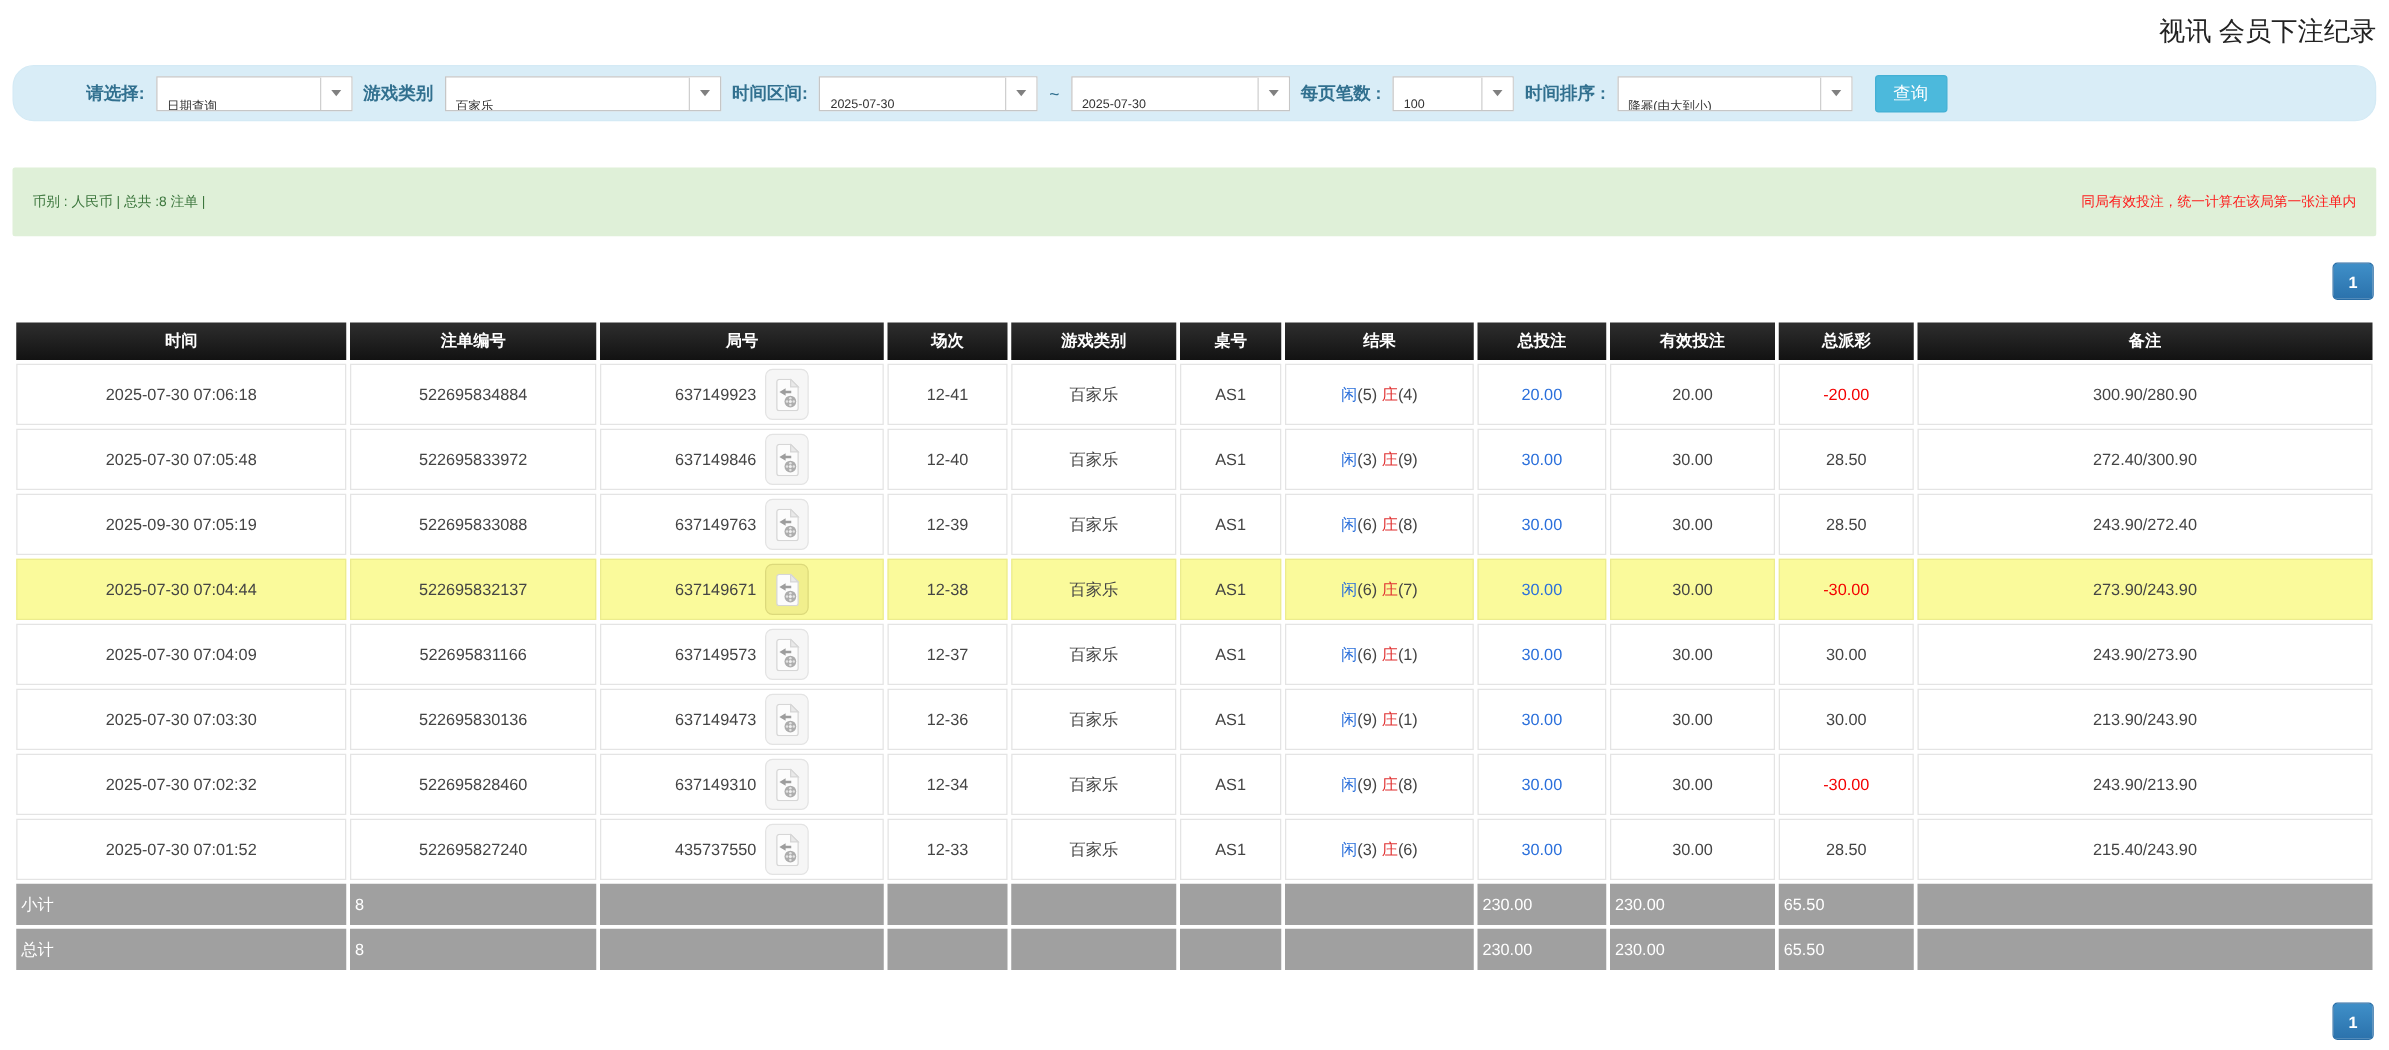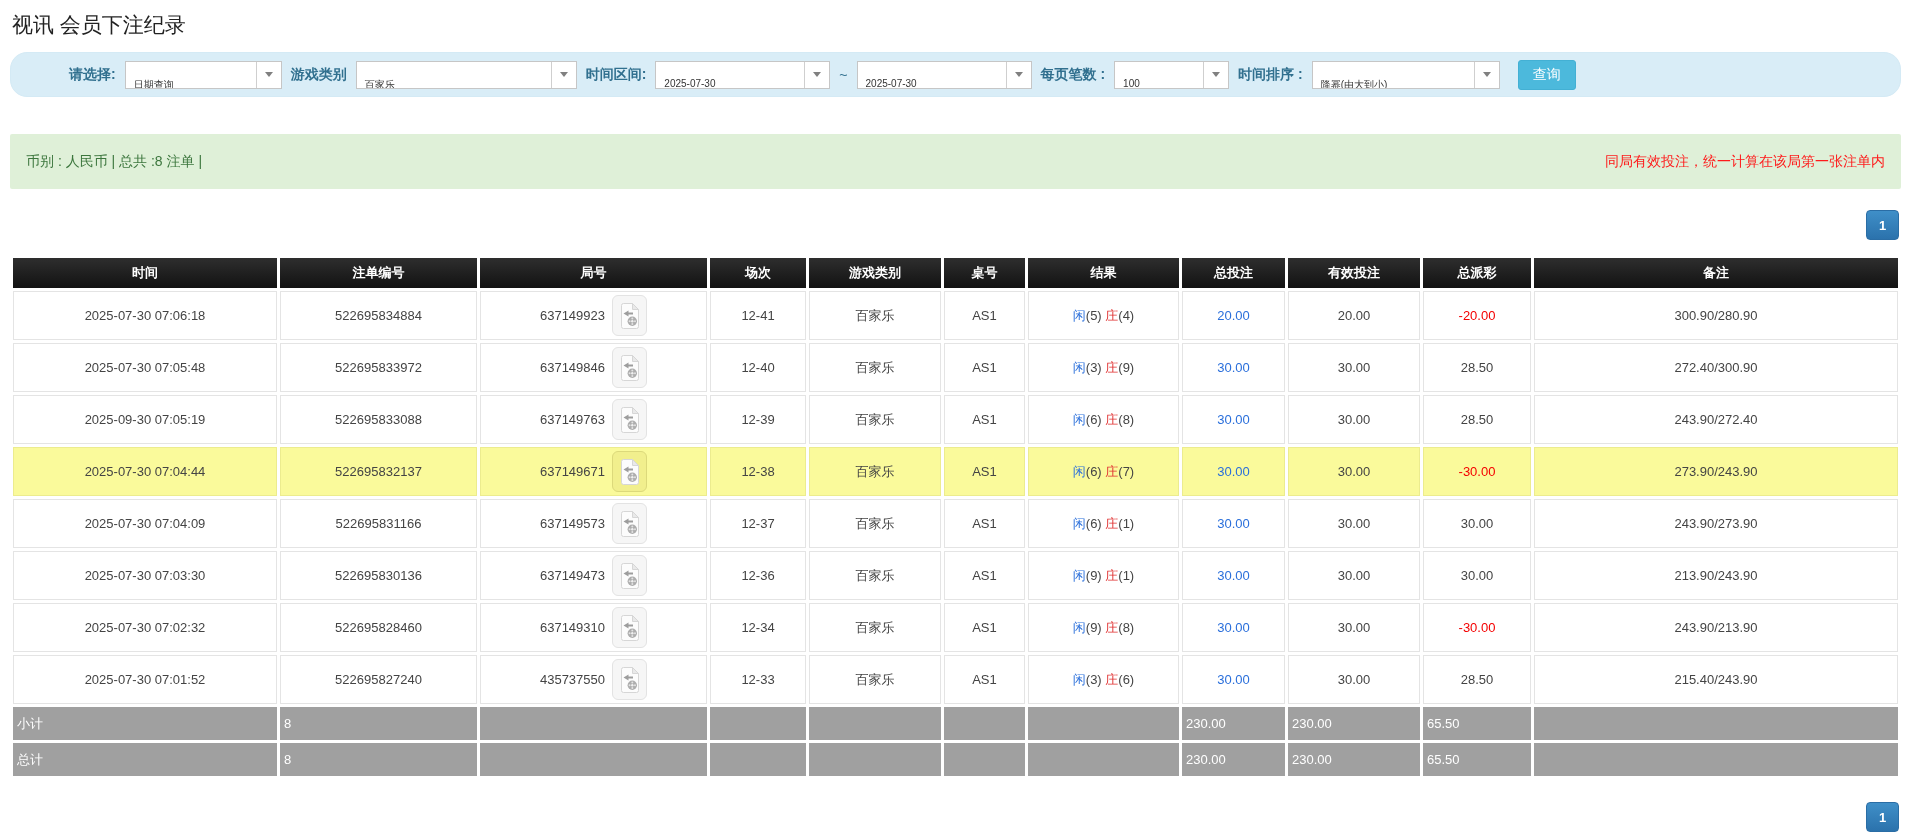--- a/index.html
+++ b/index.html
@@ -3,42 +3,42 @@
 <meta charset="utf-8">
 <style>
   * { box-sizing: border-box; }
   html,body { margin:0; padding:0; }
   body {
     width:1911px; height:840px; overflow:hidden; background:#fff;
     font-family:"Liberation Sans","DejaVu Sans",sans-serif; color:#333;
   }
   .page { padding:0 10px; }
 
-  .title { font-size:21px; color:#222; font-weight:400; margin:11px 0 13px 2px; }
+  .title { font-size:21px; color:#222; font-weight:400; margin:11px 0 13px 2px;text-align:right; }
 
   
   .filter-bar {
     background:#d9edf7; border:1px solid #d4eaf5; border-radius:17px;
     height:45px; display:flex; align-items:center; padding:0 12px 0 58px; gap:9px;
   }
   .flabel { color:#31708f; font-weight:bold; font-size:14px; white-space:nowrap; }
   .combo { display:inline-flex; align-items:stretch; background:#fff; border:1px solid #c6c6c6; height:28px; }
   .combo-text { padding:16px 8px 0 8px; font-size:10px; color:#333; flex:1; white-space:nowrap; overflow:hidden; }
   .combo-arrow { width:25px; border-left:1px solid #cfcfcf; display:flex; align-items:center; justify-content:center; background:#fff; cursor:pointer; }
   .combo-arrow::after { content:""; border-left:4px solid transparent; border-right:4px solid transparent; border-top:5px solid #808080; }
   .tilde { color:#31708f; font-size:14px; }
   .search-btn {
     background:#4cb9dc; color:#fff; border:1px solid #43b0d4; border-radius:3px;
     height:30px; padding:0 14px; font-size:14px; margin-left:9px; cursor:pointer;
   }
 
   
   .summary-bar {
     margin-top:37px; background:#dff0d8; border-radius:2px; height:55px;
-    display:flex; align-items:center; justify-content:space-between; padding:0 16px; font-size:14px;
+    display:flex; align-items:center; justify-content:space-between; padding:0 16px; font-size:11px;
   }
   .summary-left { color:#3c763d; }
   .summary-note { color:#fe1b1b; }
 
   
   .pagination { display:flex; justify-content:flex-end; margin:21px 2px 15px 0; }
   .pagination.bottom { margin-top:23px; }
   .page-btn {
     min-width:33px; height:30px; padding:0 6px;
     background:linear-gradient(#3f8fc8,#2b72ac); color:#fff; border:1px solid #2a6da5;
@@ -96,21 +96,21 @@
       <span class="combo-text">2025-07-30</span>
       <span class="combo-arrow"></span>
     </span>
     <span class="tilde">~</span>
     <span class="combo" style="width:175px">
       <span class="combo-text">2025-07-30</span>
       <span class="combo-arrow"></span>
     </span>
 
     <span class="flabel">每页笔数 :</span>
-    <span class="combo" style="width:115px">
+    <span class="combo" style="width:97px">
       <span class="combo-text">100</span>
       <span class="combo-arrow"></span>
     </span>
 
     <span class="flabel">时间排序 :</span>
     <span class="combo" style="width:188px">
       <span class="combo-text">降幂(由大到小)</span>
       <span class="combo-arrow"></span>
     </span>
 

